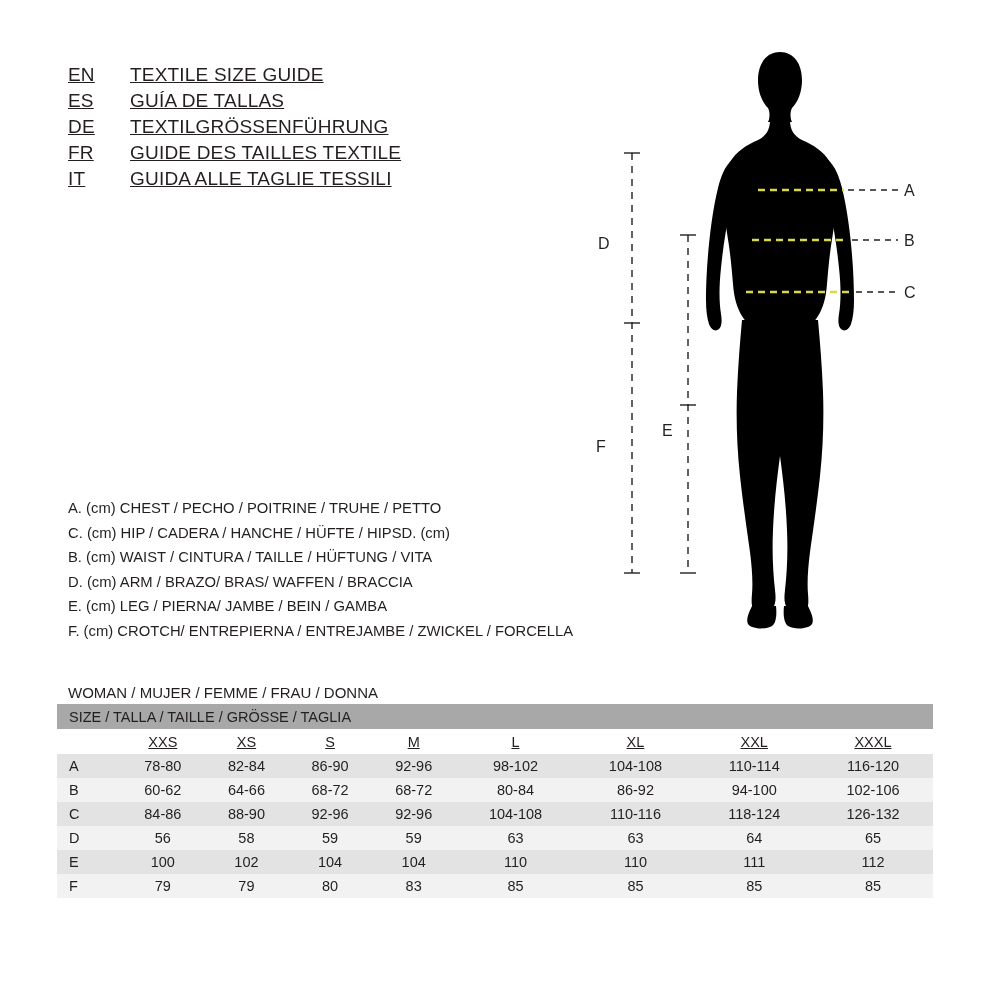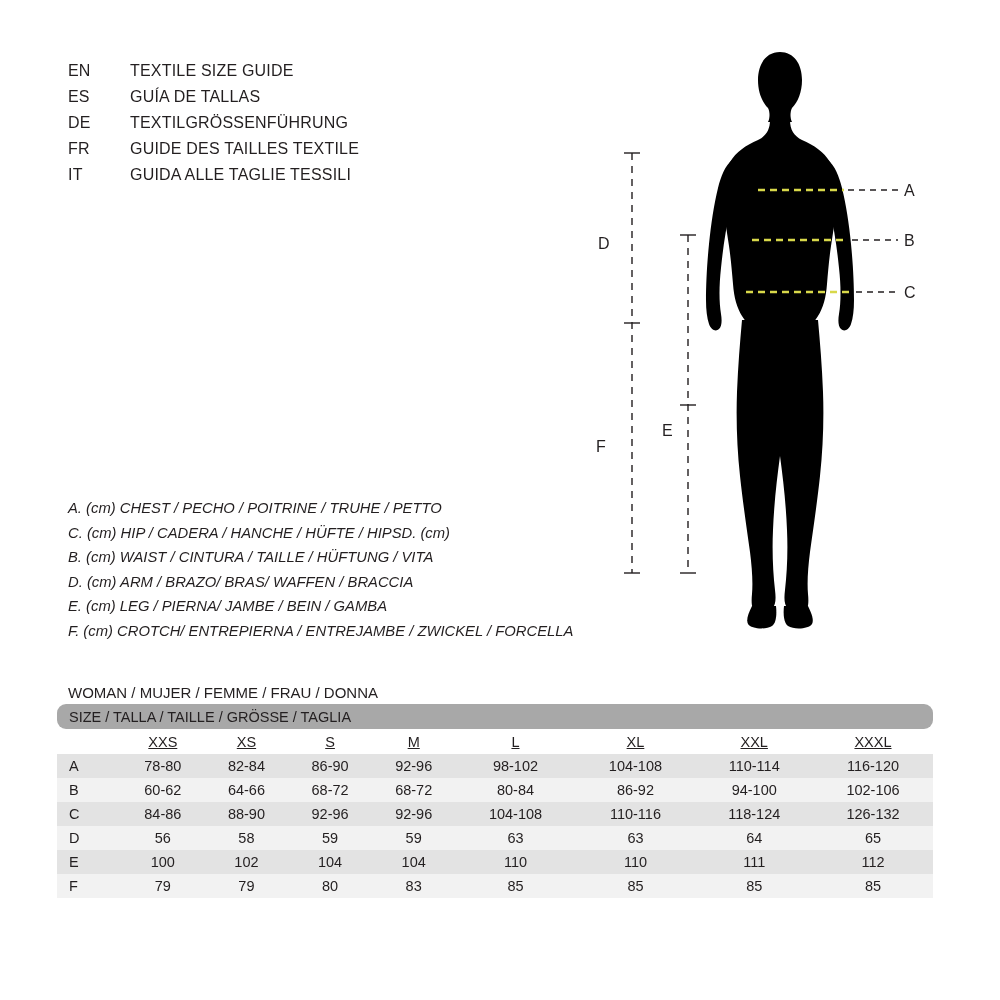--- a/index.html
+++ b/index.html
@@ -17,44 +17,44 @@
   }
 
   
   .title-block {
     position: absolute;
     left: 68px;
     top: 62px;
   }
   .title-row {
     display: flex;
-    align-items: flex-start;
+    align-items: center;
     height: 26px;
-    font-size: 16px;
+    font-size: 19px;
     letter-spacing: 0.2px;
+    text-decoration: underline;
   }
   .title-lang {
     width: 62px;
     flex: 0 0 62px;
   }
   .title-text {
     white-space: nowrap;
   }
 
   
   .legend-block {
     position: absolute;
     left: 68px;
     top: 500px;
   }
   .legend-row {
     height: 24.5px;
     font-size: 14.8px;
     white-space: nowrap;
-    font-style: italic;
   }
 
   .group-label {
     position: absolute;
     left: 68px;
     top: 668px;
     font-size: 15px;
     white-space: nowrap;
     margin-top: 16px;
   }
@@ -79,21 +79,20 @@
     padding-left: 12px;
     width: 52px;
   }
   .hdr-row td {
     background: #a8a8a8;
     color: #231f20;
     text-align: left;
     padding-left: 12px;
     height: 25px;
     font-size: 14.5px;
-    border-radius: 9px;
   }
   .sizes-row td {
     background: #ffffff;
     height: 25px;
     text-decoration: underline;
   }
   .band-dark td { background: #e3e3e3; }
   .band-light td { background: #f2f2f2; }
 
   

